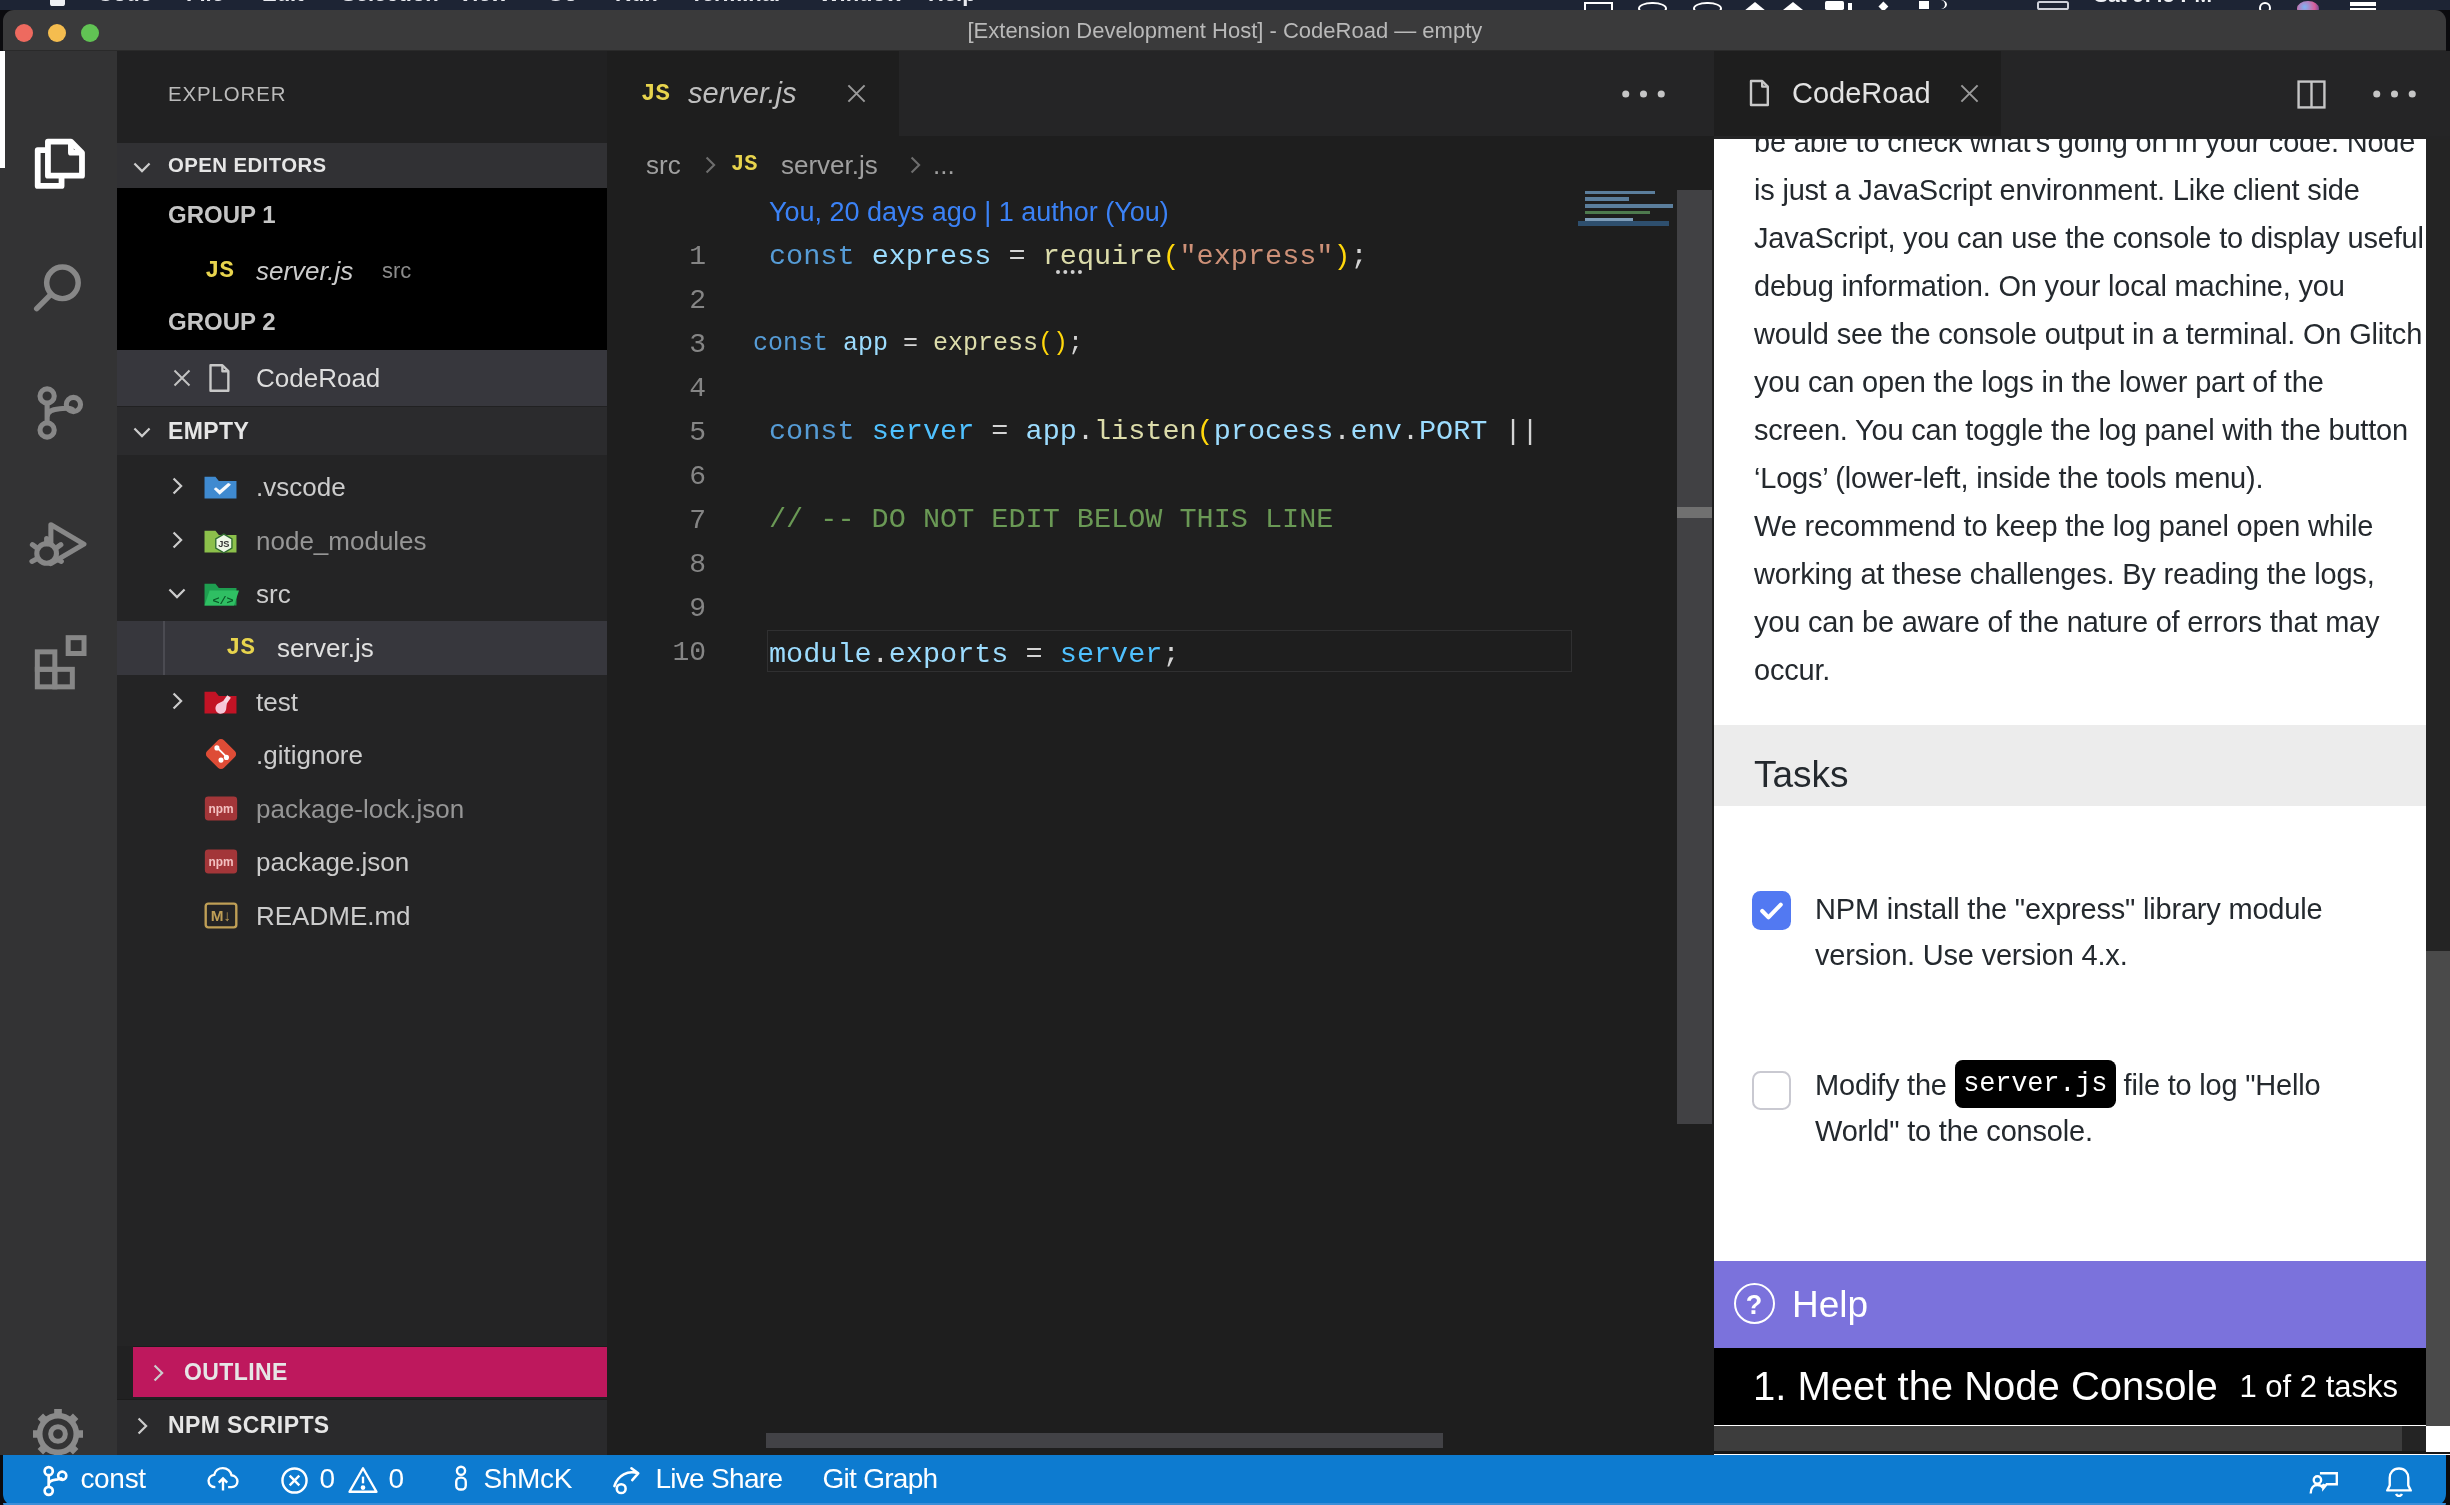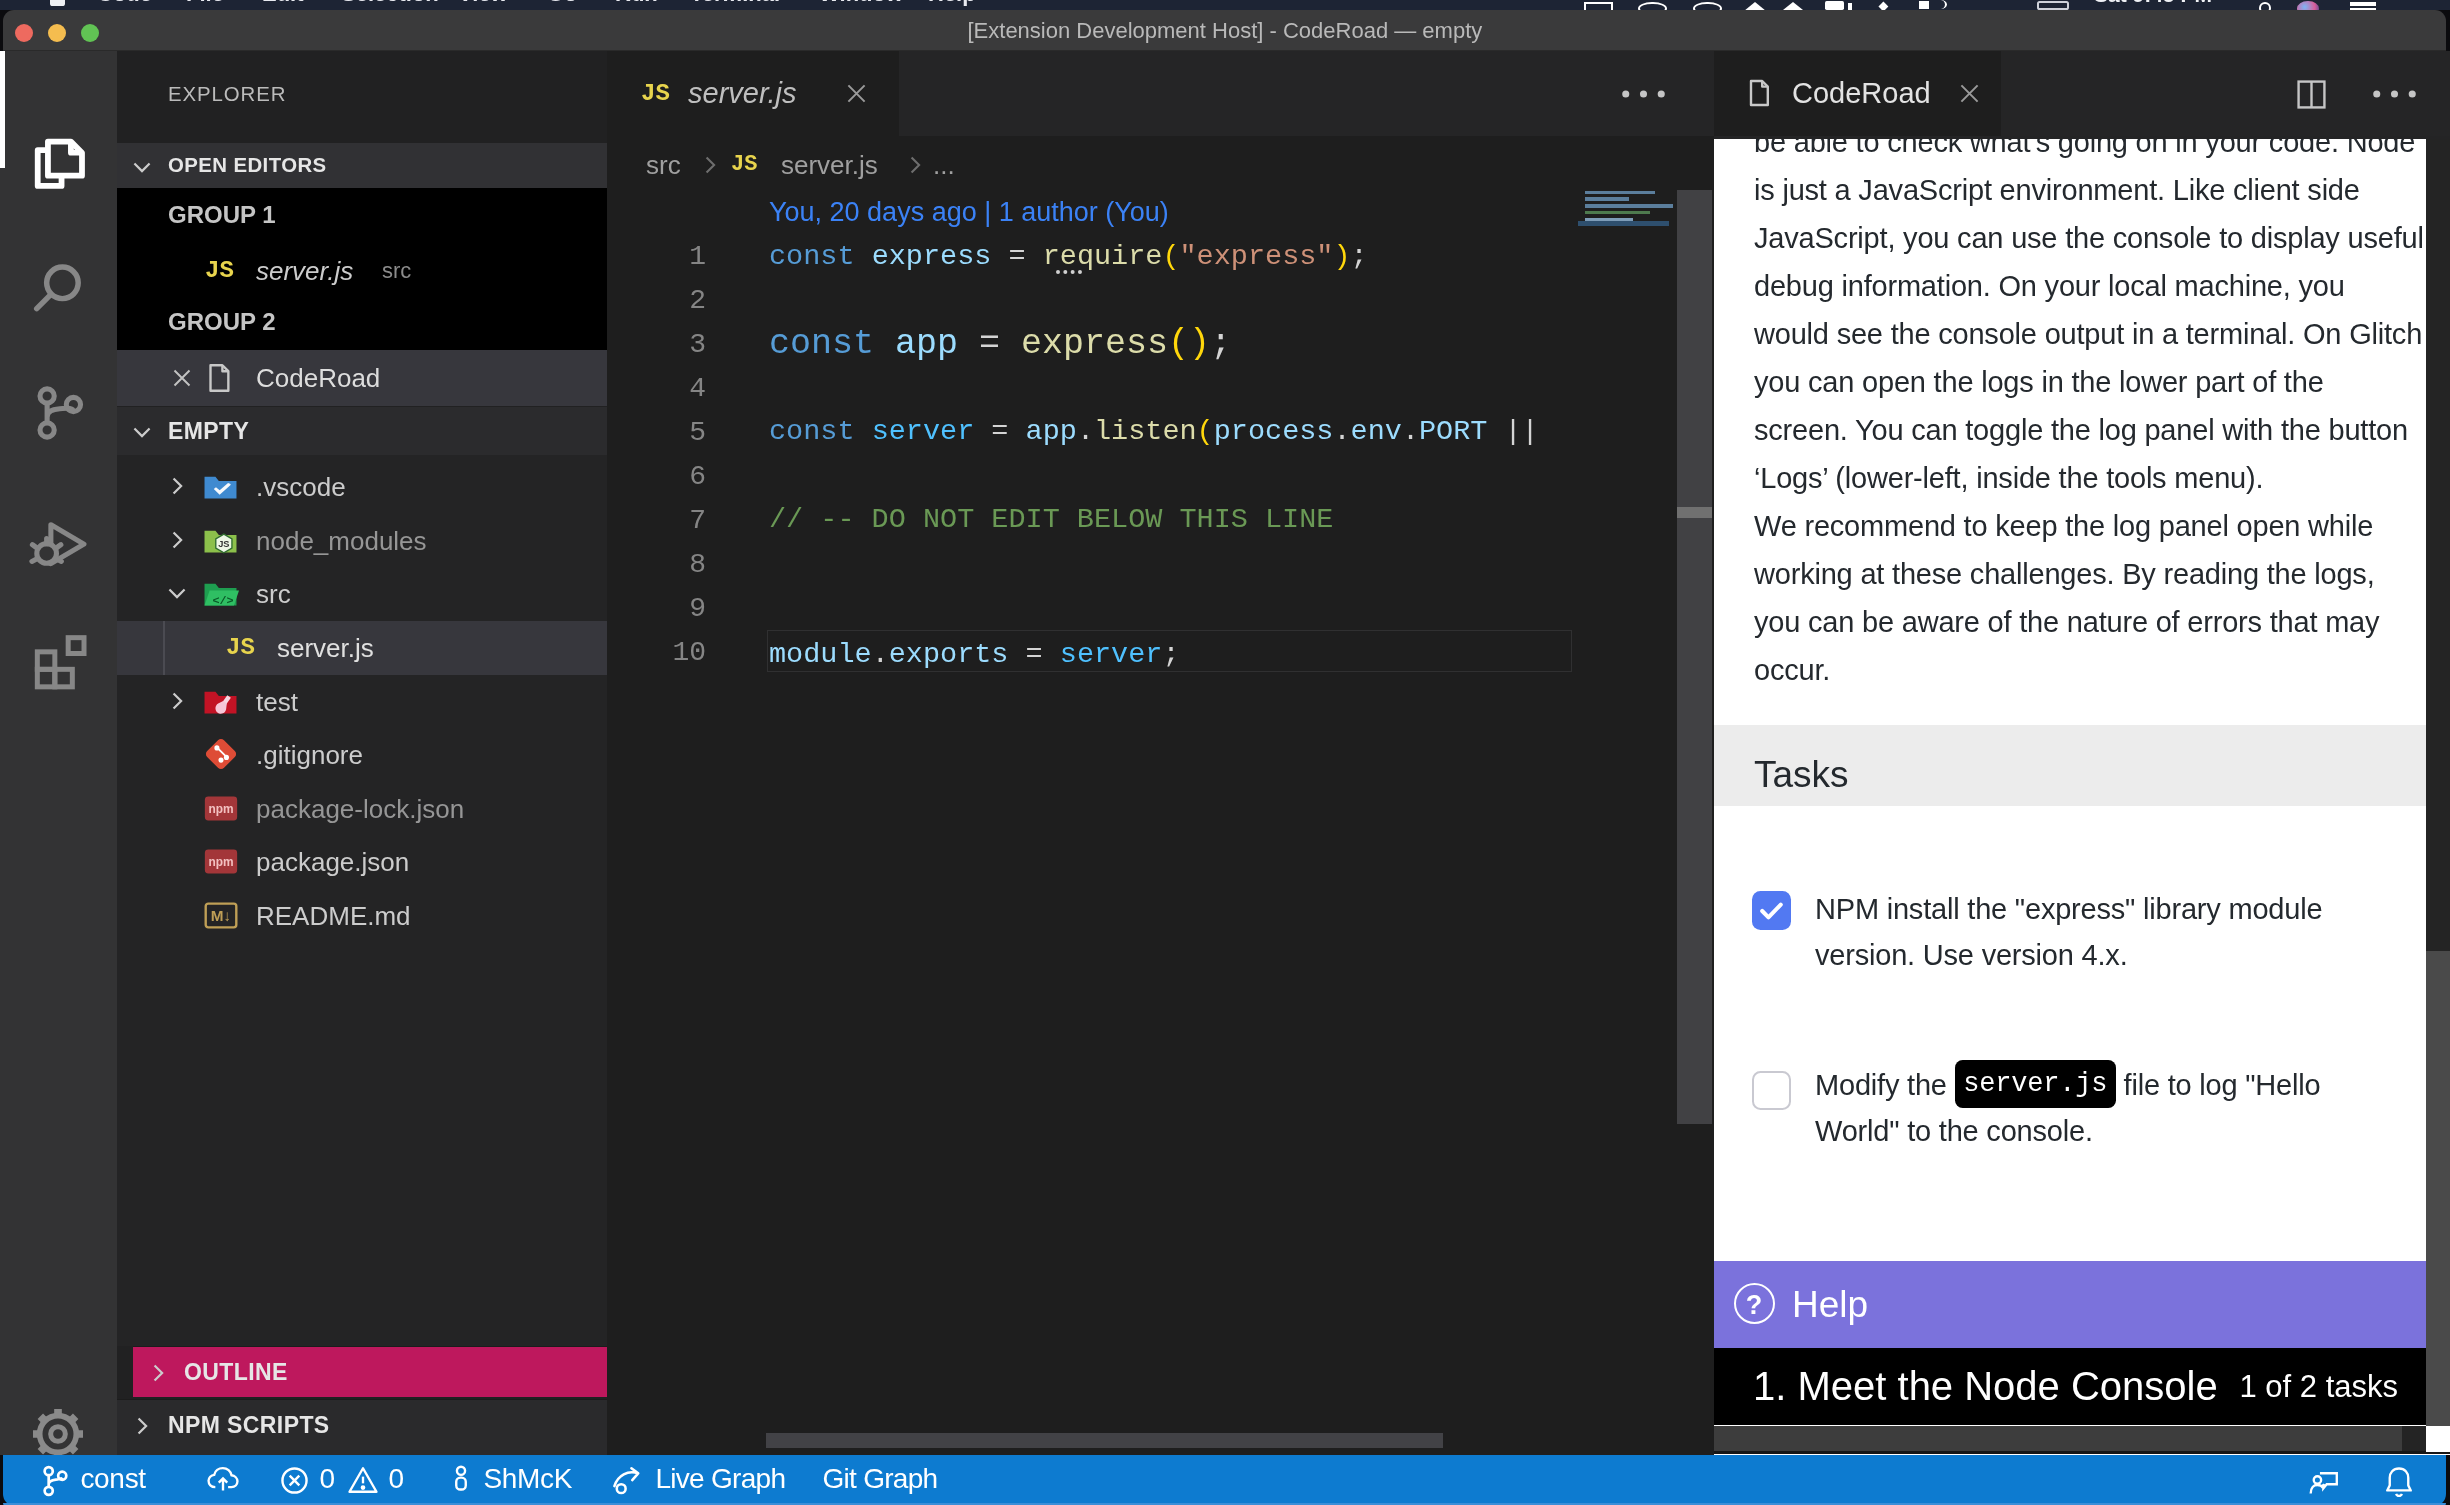--- a/index.html
+++ b/index.html
@@ -292,21 +292,21 @@
     <div class="abs" style="left:0;top:143px;width:1107px;height:1261px;background:#1e1e1e;">
 
       <div class="abs" style="left:162px;top:3.4px;height:31px;line-height:31px;font-size:27px;color:#3b82f6;">You, 20 days ago | 1 author (You)</div>
 
       <div class="abs mono" style="left:0px;top:41px;width:99px;font-size:28px;line-height:44px;color:#858585;text-align:right;">1<br>2<br>3<br>4<br>5<br>6<br>7<br>8<br>9<br>10</div>
       <div class="abs" style="left:449px;top:76px;width:25.5px;border-bottom:4.3px dotted #d0d0d0;"></div>
 
       <div class="abs" style="left:160px;top:436px;width:805px;height:42px;border:1.7px solid #303031;"></div>
 
       <div class="abs mono" style="left:162px;top:41px;height:44px;line-height:44px;font-size:28.5px;white-space:pre;color:#d4d4d4;"><span style="color:#569cd6">const</span> <span style="color:#9cdcfe">express</span> = <span style="color:#dcdcaa;">require</span><span style="color:#ffd70b">(</span><span style="color:#ce9178">"express"</span><span style="color:#ffd70b">)</span>;</div>
-      <div class="abs mono" style="left:162px;top:128px;height:44px;line-height:44px;font-size:35px;white-space:pre;color:#d4d4d4;"><span style="color:#569cd6">const</span> <span style="color:#9cdcfe">app</span> = <span style="color:#dcdcaa">express</span><span style="color:#ffd70b">()</span>;</div>
+      <div class="abs mono" style="left:146px;top:128px;height:44px;line-height:44px;font-size:25px;white-space:pre;color:#d4d4d4;"><span style="color:#569cd6">const</span> <span style="color:#9cdcfe">app</span> = <span style="color:#dcdcaa">express</span><span style="color:#ffd70b">()</span>;</div>
       <div class="abs mono" style="left:162px;top:216px;height:44px;line-height:44px;font-size:28.5px;white-space:pre;color:#d4d4d4;"><span style="color:#569cd6">const</span> <span style="color:#4fc1ff">server</span> = <span style="color:#9cdcfe">app</span>.<span style="color:#dcdcaa">listen</span><span style="color:#ffd70b">(</span><span style="color:#9cdcfe">process</span>.<span style="color:#9cdcfe">env</span>.<span style="color:#9cdcfe">PORT</span> ||</div>
       <div class="abs mono" style="left:162px;top:304px;height:44px;line-height:44px;font-size:28.5px;white-space:pre;color:#6a9955;">// -- DO NOT EDIT BELOW THIS LINE</div>
       <div class="abs mono" style="left:162px;top:391px;height:44px;line-height:44px;font-size:28.5px;white-space:pre;color:#d4d4d4;margin-top:48px;"><span style="color:#9cdcfe">module</span>.<span style="color:#9cdcfe">exports</span> = <span style="color:#4fc1ff">server</span>;</div>
 
       <div class="abs" style="left:971px;top:-4.3px;width:100px;height:61px;background:#1e1e1e;">
         <div class="abs" style="left:6.8px;top:0.9px;width:70px;height:3.4px;background:#5b7e9c;"></div>
         <div class="abs" style="left:6.8px;top:7.7px;width:44px;height:3.4px;background:#5b7e9c;"></div>
         <div class="abs" style="left:6.8px;top:14.5px;width:88px;height:3.4px;background:#5b7e9c;"></div>
         <div class="abs" style="left:6.8px;top:21px;width:65px;height:3.4px;background:#4e7a4e;"></div>
         <div class="abs" style="left:6.8px;top:28px;width:48px;height:3.4px;background:#7d9cb8;"></div>
@@ -431,21 +431,21 @@
         </g>
       </svg>
     <div class="abs" style="left:480px;top:0;height:48px;line-height:48px;font-size:28px;letter-spacing:-0.3px;">ShMcK</div>
 
     <svg class="abs" style="left:607px;top:8.5px;" width="36" height="34" viewBox="0 0 21 20">
         <g fill="none" stroke="#ffffff" stroke-width="1.5">
           <path d="M2.5 13 C4.5 6.5 10.5 3.5 16.5 5.5 M16.5 5.5 L12.5 2.5 M16.5 5.5 L13 9.5" stroke-linecap="round" stroke-linejoin="round"></path>
           <circle cx="6.5" cy="14.5" r="2.6"></circle>
         </g>
       </svg>
-    <div class="abs" style="left:652px;top:0;height:48px;line-height:48px;font-size:28px;letter-spacing:-0.7px;">Live Graph</div>
+    <div class="abs" style="left:652px;top:0;height:48px;line-height:48px;font-size:28px;letter-spacing:-0.7px;">Live Share</div>
     <div class="abs" style="left:819px;top:0;height:48px;line-height:48px;font-size:28px;letter-spacing:-0.7px;">Git Graph</div>
 
     <svg class="abs" style="left:2305px;top:9.4px;" width="34" height="32" viewBox="0 0 20 19">
         <g fill="none" stroke="#ffffff" stroke-width="1.4">
           <path d="M7 5.5 H17 V12 H11 L9 14.5 V12"></path>
           <path d="M9.7 12 L8.5 13.4"></path>
           <circle cx="5.5" cy="9.5" r="2.2"></circle>
           <path d="M1.5 17.5 C1.5 13.8 3.3 12.5 5.5 12.5 C6.9 12.5 8.1 13 8.8 14.2"></path>
         </g>
       </svg>

